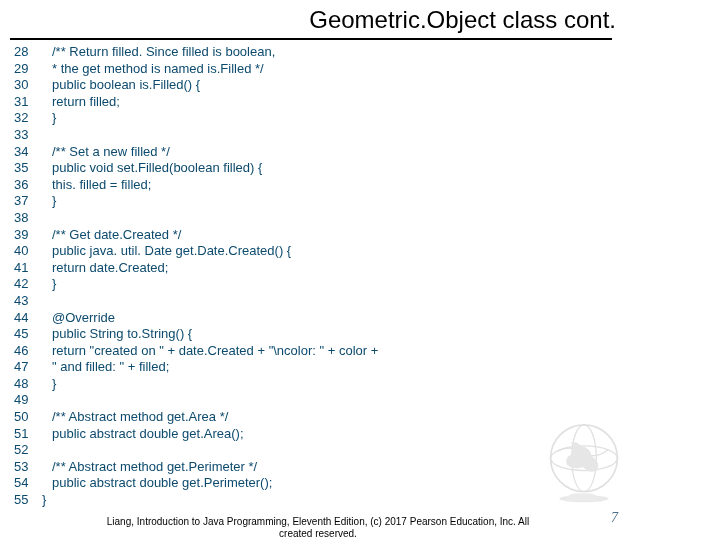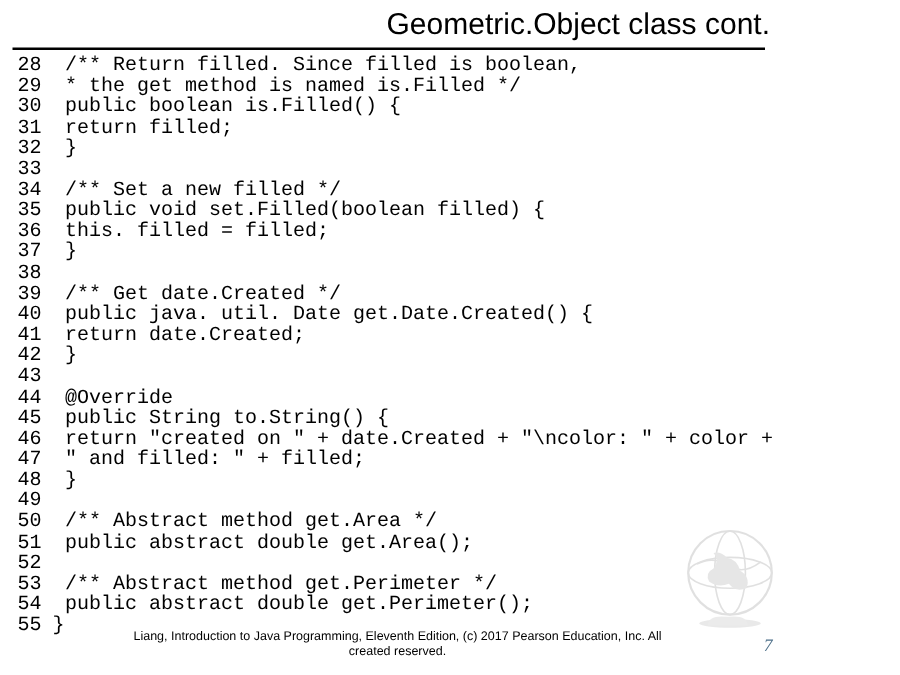--- a/index.html
+++ b/index.html
@@ -36,40 +36,40 @@
     right: 10px;
     bottom: -6px;
     height: 2px;
     background: #000;
   }
   .code-area {
     position: absolute;
     top: 44px;
     left: 14px;
     right: 10px;
-    font-family: Liberation Mono, monospace;
-    font-size: 16px;
+    font-family: Liberation Sans, sans-serif;
+    font-size: 13px;
     line-height: 16.6px;
-    color: #000000;
+    color: #0c4a6e;
     white-space: pre;
   }
   .code-row {
     display: flex;
   }
   .ln {
     width: 38px;
     flex: 0 0 38px;
     text-align: left;
   }
   .ct {
     flex: 1 1 auto;
   }
   .footer {
     position: absolute;
-    bottom: 12px;
+    bottom: 0;
     left: 0;
     right: 0;
     text-align: center;
     font-size: 10px;
     color: #000;
     line-height: 12px;
   }
   .pagenum {
     position: absolute;
     right: 18px;

